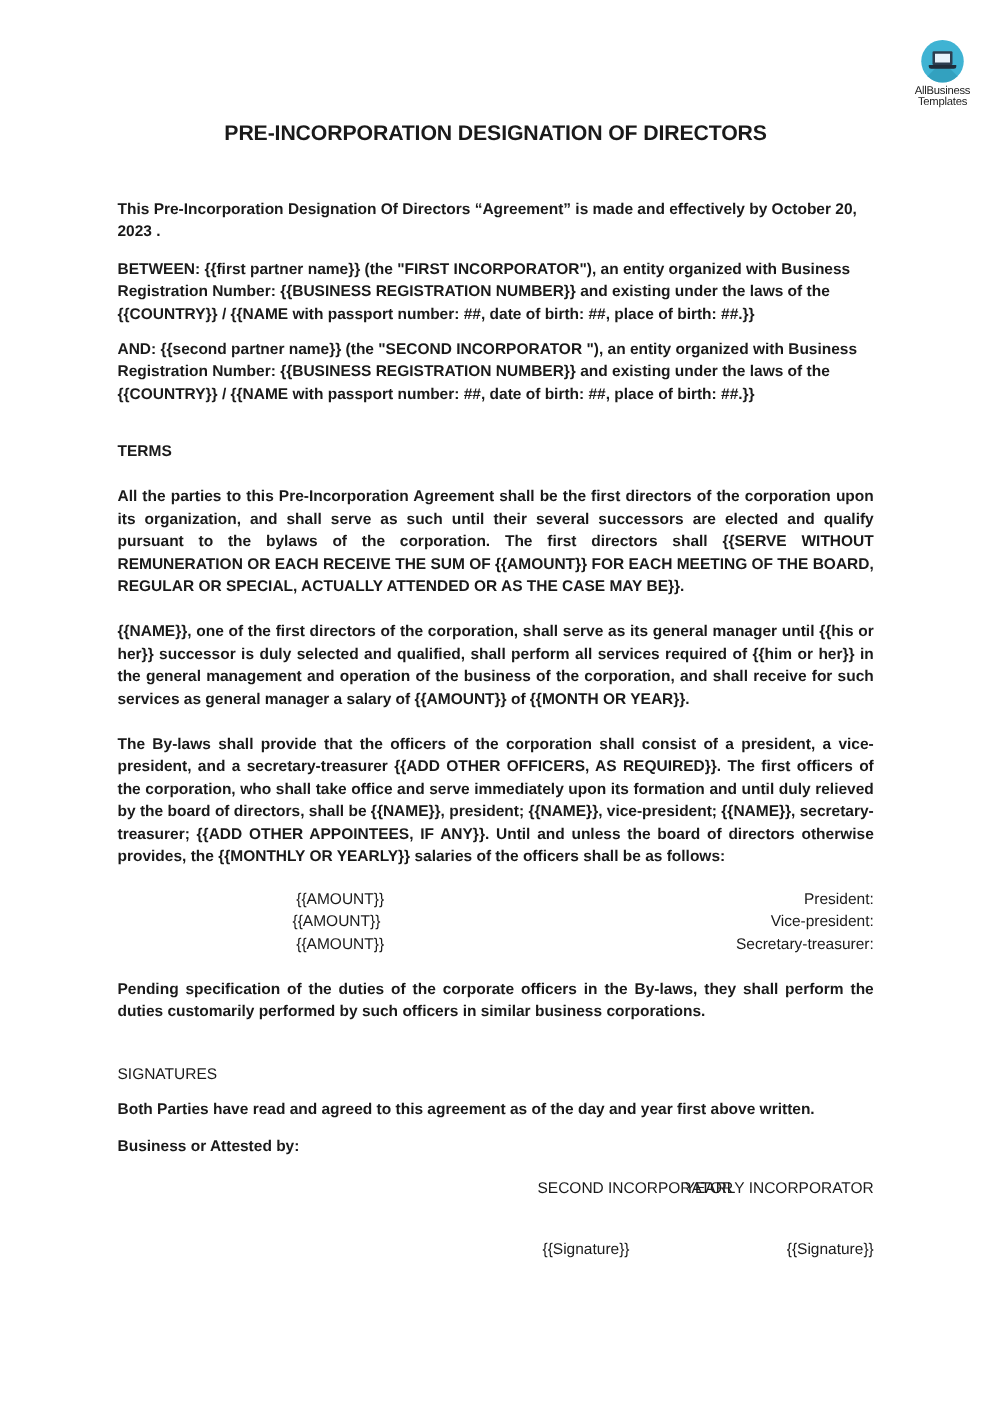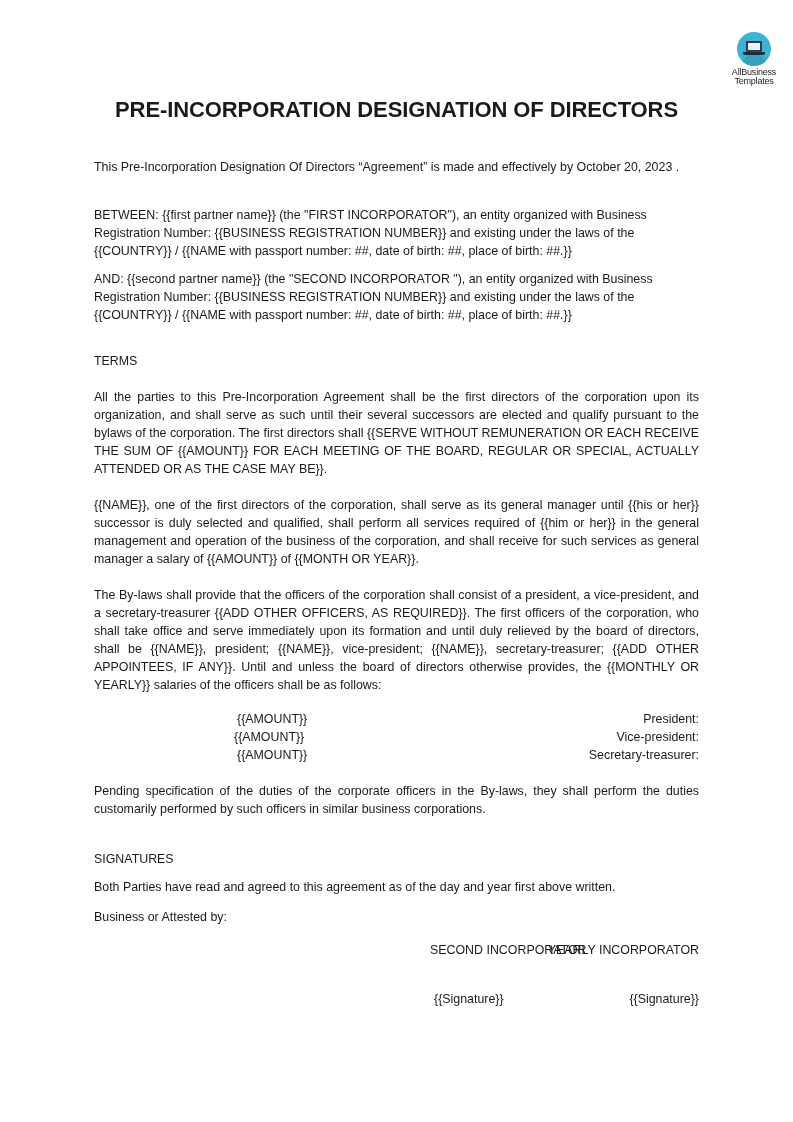--- a/index.html
+++ b/index.html
@@ -11,22 +11,22 @@
   .logo-shadow { position: absolute; left: 17px; top: 17px; width: 34px; height: 34px;
                  background: #2b94b3; transform: rotate(45deg); transform-origin: 0 0; opacity: .6; }
   .laptop-screen { position: absolute; left: 9px; top: 9px; width: 16px; height: 11px;
                    background: #2c3e50; border-radius: 1px; }
   .laptop-screen-inner { position: absolute; left: 2px; top: 2px; width: 12px; height: 7px; background: #e8f3fb; }
   .laptop-base { position: absolute; left: 6px; top: 20px; width: 22px; height: 3px; background: #1f2d3a; border-radius: 0 0 2px 2px; }
   .logo-text { font-size: 9px; line-height: 9px; color: #222; margin-top: 2px; letter-spacing: -0.2px; }
 
   .doc { position: absolute; left: 94px; top: 0; width: 605px; font-size: 12.4px; line-height: 18px; }
   .title { position: absolute; left: 0; width: 793px; top: 97px; text-align: center;
-           font-weight: bold; font-size: 22px; letter-spacing: -0.1px; }
-  .p { position: absolute; left: 0; width: 605px; margin: 0; }
+           font-weight: bold; font-size: 17px; letter-spacing: -0.1px; }
+  .p { position: absolute; left: 0; width: 605px; margin: 0; font-weight: bold; }
   .just { text-align: justify; }
   .bold { font-weight: normal; }
   .row { position: absolute; left: 0; width: 605px; text-align: right; }
   .col2 { position: absolute; left: 143px; }
   .col2b { position: absolute; left: 140px; }
 </style>
 </head>
 <body>
 
 <div class="logo">

